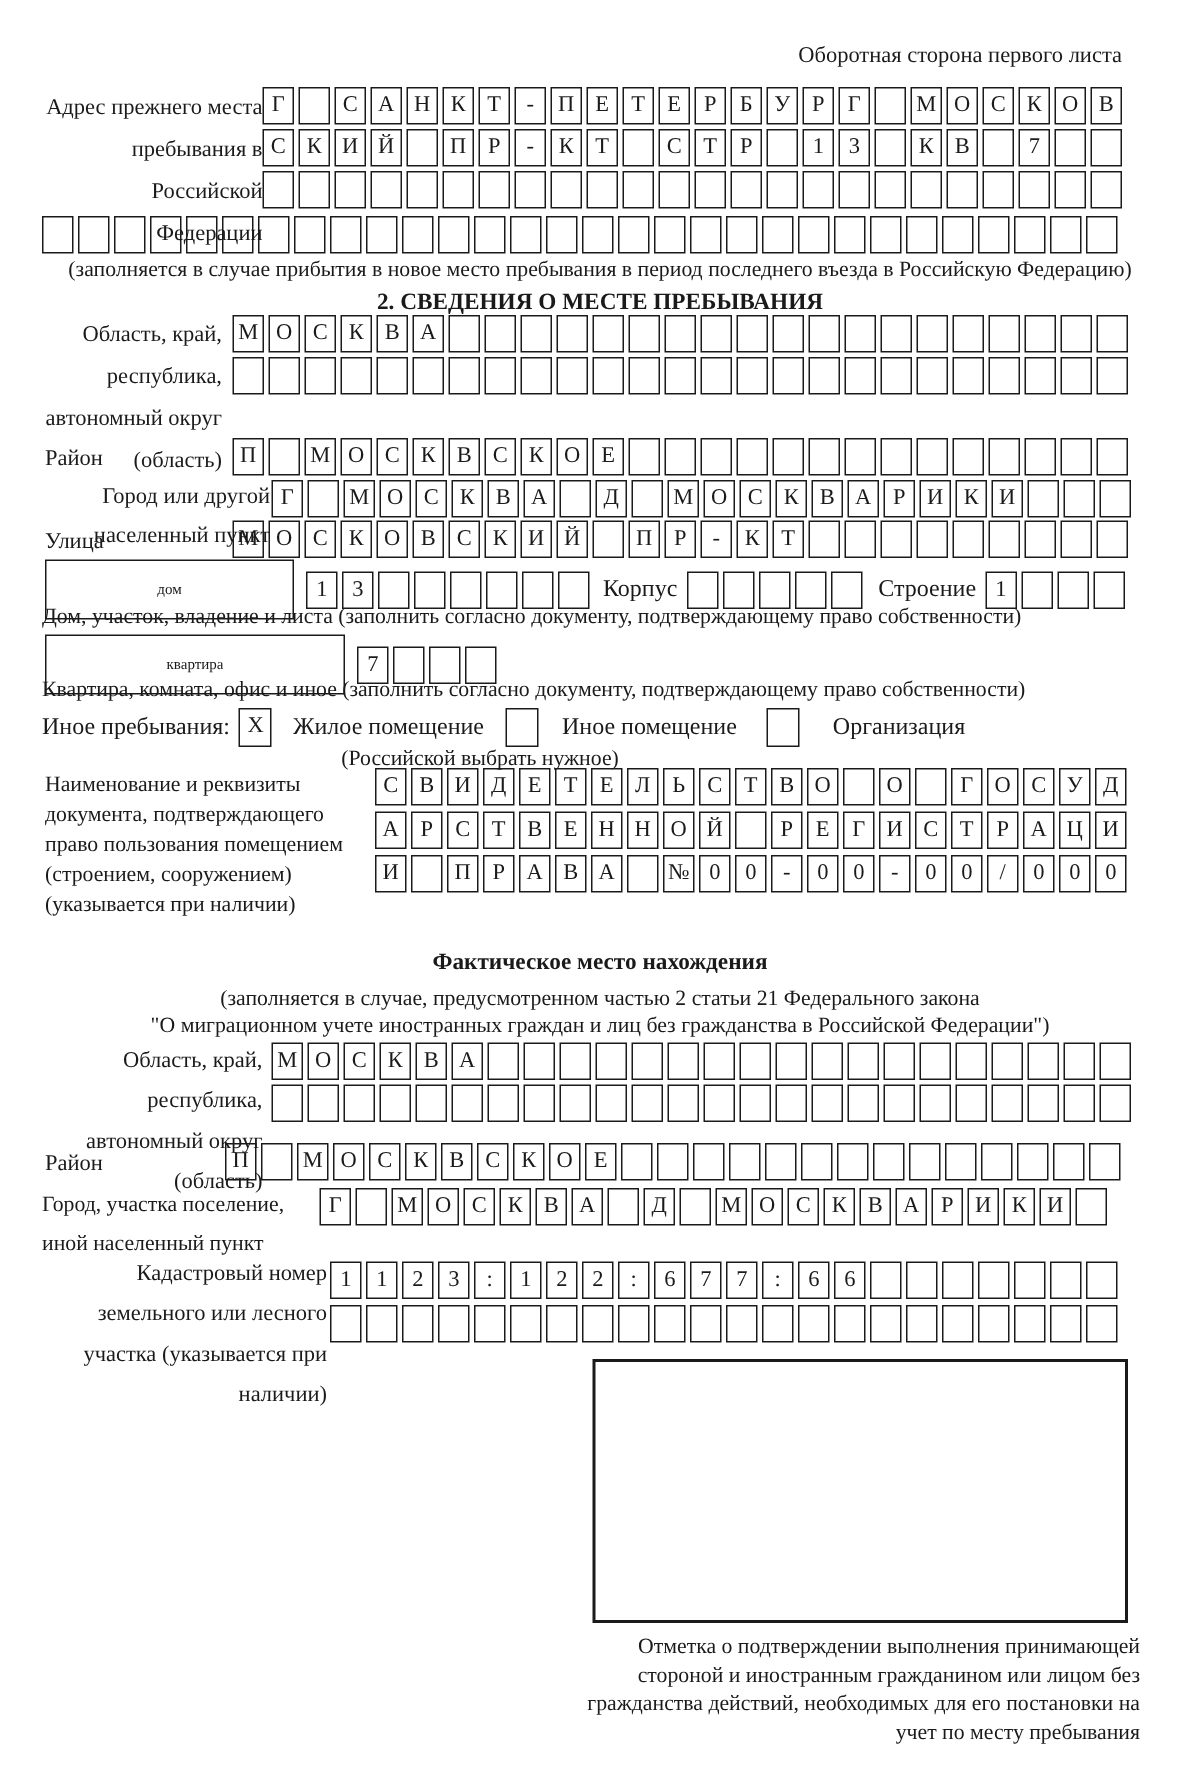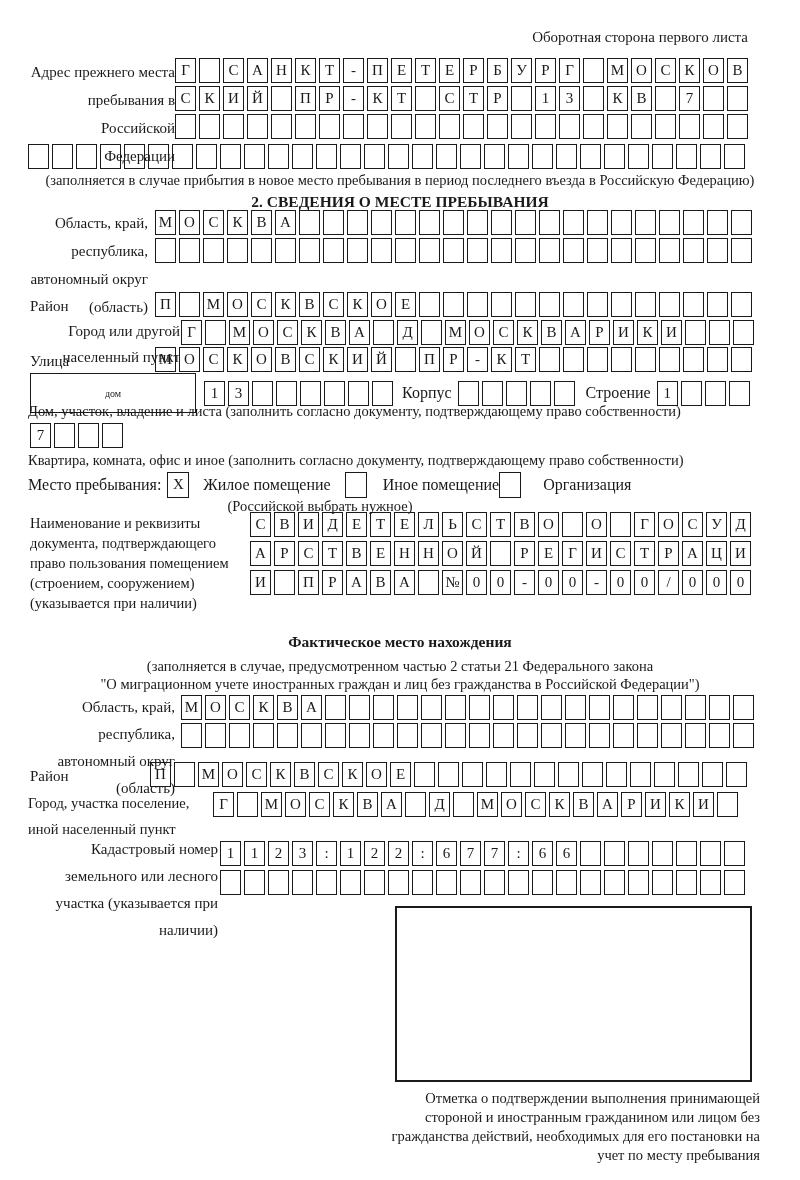--- a/index.html
+++ b/index.html
@@ -72,21 +72,21 @@
   .p-fcityrow  { top: 792px; left: 213px; }
   .p-cadlabel  { top: 836px; left: 30px; width: 188px; line-height: 27px; }
   .p-cadrows   { top: 841px; left: 220px; }
   .p-stampbox  { top: 906px; left: 395px; width: 357px; height: 176px; border: 2px solid #1a1a1a; background: #fff; }
   .p-stampcap  { top: 1089px; left: 388px; width: 372px; text-align: right; font-size: 14.5px; line-height: 19px; }
 
   .mr6  { margin-right: 6px; }
   .mr8  { margin-right: 8px; }
   .mr14 { margin-right: 14px; }
   .mr16 { margin-right: 16px; }
-  .mr20 { }
+  .mr20 { margin-right: 20px; }
   .mr22 { margin-right: 22px; }
   .w166 { width: 166px; }
   .w200 { width: 200px; }
 </style>
 </head>
 <body>
 
 <div class="abs p-note">Оборотная сторона первого листа</div>
 
 <div class="abs p-prevlabel flabel">Адрес прежнего места пребывания в Российской Федерации</div>
@@ -374,31 +374,32 @@
   <span class="boxrow">
       <span class="cbox">1</span>
       <span class="cbox"></span>
       <span class="cbox"></span>
       <span class="cbox"></span>
     </span>
 </div>
 <div class="abs p-housecap cap">Дом, участок, владение и листа (заполнить согласно документу, подтверждающему право собственности)</div>
 
 <div class="abs p-aptrow inline-row">
+  <span class="widebox w200 mr8">квартира</span>
   <span class="boxrow">
       <span class="cbox">7</span>
       <span class="cbox"></span>
       <span class="cbox"></span>
       <span class="cbox"></span>
     </span>
 </div>
 <div class="abs p-aptcap cap">Квартира, комната, офис и иное (заполнить согласно документу, подтверждающему право собственности)</div>
 
 <div class="abs p-stayrow inline-row">
-  <span class="ilabel mr6">Место пребывания:</span>
+  <span class="ilabel mr6">Иное пребывания:</span>
   <span class="cbox check mr14">X</span>
   <span class="ilabel mr14">Жилое помещение</span>
   <span class="cbox check mr16"></span>
   <span class="ilabel mr20">Иное помещение</span>
   <span class="cbox check mr22"></span>
   <span class="ilabel">Организация</span>
 </div>
 <div class="abs p-staynote cap">(Российской выбрать нужное)</div>
 
 <div class="abs p-doclabel">Наименование и реквизиты документа, подтверждающего право пользования помещением (строением, сооружением) (указывается при наличии)</div>

